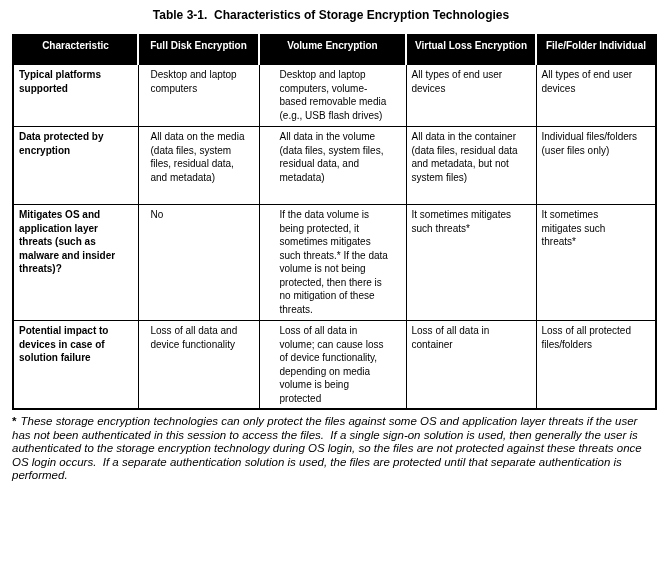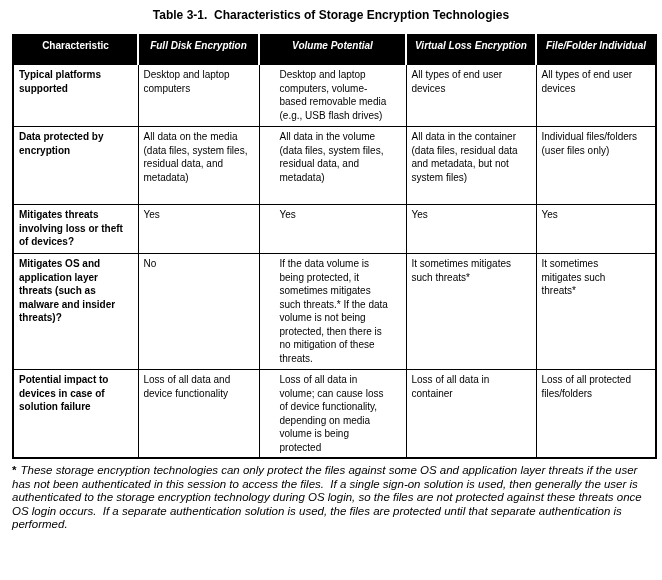--- a/index.html
+++ b/index.html
@@ -42,23 +42,23 @@
     overflow: hidden;
   }
   table.enc th {
     background: #000000;
     color: #ffffff;
     font-weight: bold;
     text-align: center;
     padding: 3px 2px 2px 2px;
     height: 23px;
   }
-  table.enc th + th { border-left: 2px solid #ffffff; font-style: italic; }
+  table.enc th + th { border-left: 2px solid #ffffff; }
   td.c1 { font-weight: bold; padding: 3px 6px 3px 5px; }
-  td.c2 { padding: 3px 11px 3px 5px; }
+  td.c2 { padding: 3px 11px 3px 12px; }
   td.c3 { padding: 3px 13px 3px 20px; }
   td.c4 { padding: 3px 14px 3px 5px; }
   td.c5 { padding: 3px 17px 3px 5px; }
   tr.r1 { height: 62px; }
   tr.r2 { height: 78px; }
   tr.r3 { height: 49px; }
   tr.r4 { height: 116px; }
   tr.r5 { height: 87px; margin-top: 17px; }
   tr.r6 { height: 47px; }
   .footnote {
@@ -89,46 +89,39 @@
       <col style="width:125px">
       <col style="width:121px">
       <col style="width:147px">
       <col style="width:130px">
       <col style="width:120px">
     </colgroup>
     <thead>
       <tr>
         <th>Characteristic</th>
         <th>Full Disk Encryption</th>
-        <th>Volume Potential</th>
+        <th>Volume Encryption</th>
         <th>Virtual Loss Encryption</th>
         <th>File/Folder Individual</th>
       </tr>
     </thead>
     <tbody>
       <tr class="r1">
         <td class="c1">Typical platforms supported</td>
         <td class="c2">Desktop and laptop computers</td>
         <td class="c3">Desktop and laptop computers, volume-based removable media (e.g., USB flash drives)</td>
         <td class="c4">All types of end user devices</td>
         <td class="c5">All types of end user devices</td>
       </tr>
       <tr class="r2">
         <td class="c1">Data protected by encryption</td>
         <td class="c2">All data on the media (data files, system files, residual data, and metadata)</td>
         <td class="c3">All data in the volume (data files, system files, residual data, and metadata)</td>
         <td class="c4">All data in the container (data files, residual data and metadata, but not system files)</td>
         <td class="c5">Individual files/folders (user files only)</td>
-      </tr>
-      <tr class="r3">
-        <td class="c1">Mitigates threats involving loss or theft of devices?</td>
-        <td class="c2">Yes</td>
-        <td class="c3">Yes</td>
-        <td class="c4">Yes</td>
-        <td class="c5">Yes</td>
       </tr>
       <tr class="r4">
         <td class="c1">Mitigates OS and application layer threats (such as malware and insider threats)?</td>
         <td class="c2">No</td>
         <td class="c3">If the data volume is being protected, it sometimes mitigates such threats.* If the data volume is not being protected, then there is no mitigation of these threats.</td>
         <td class="c4">It sometimes mitigates such threats*</td>
         <td class="c5">It sometimes mitigates such threats*</td>
       </tr>
       <tr class="r5">
         <td class="c1">Potential impact to devices in case of solution failure</td>

